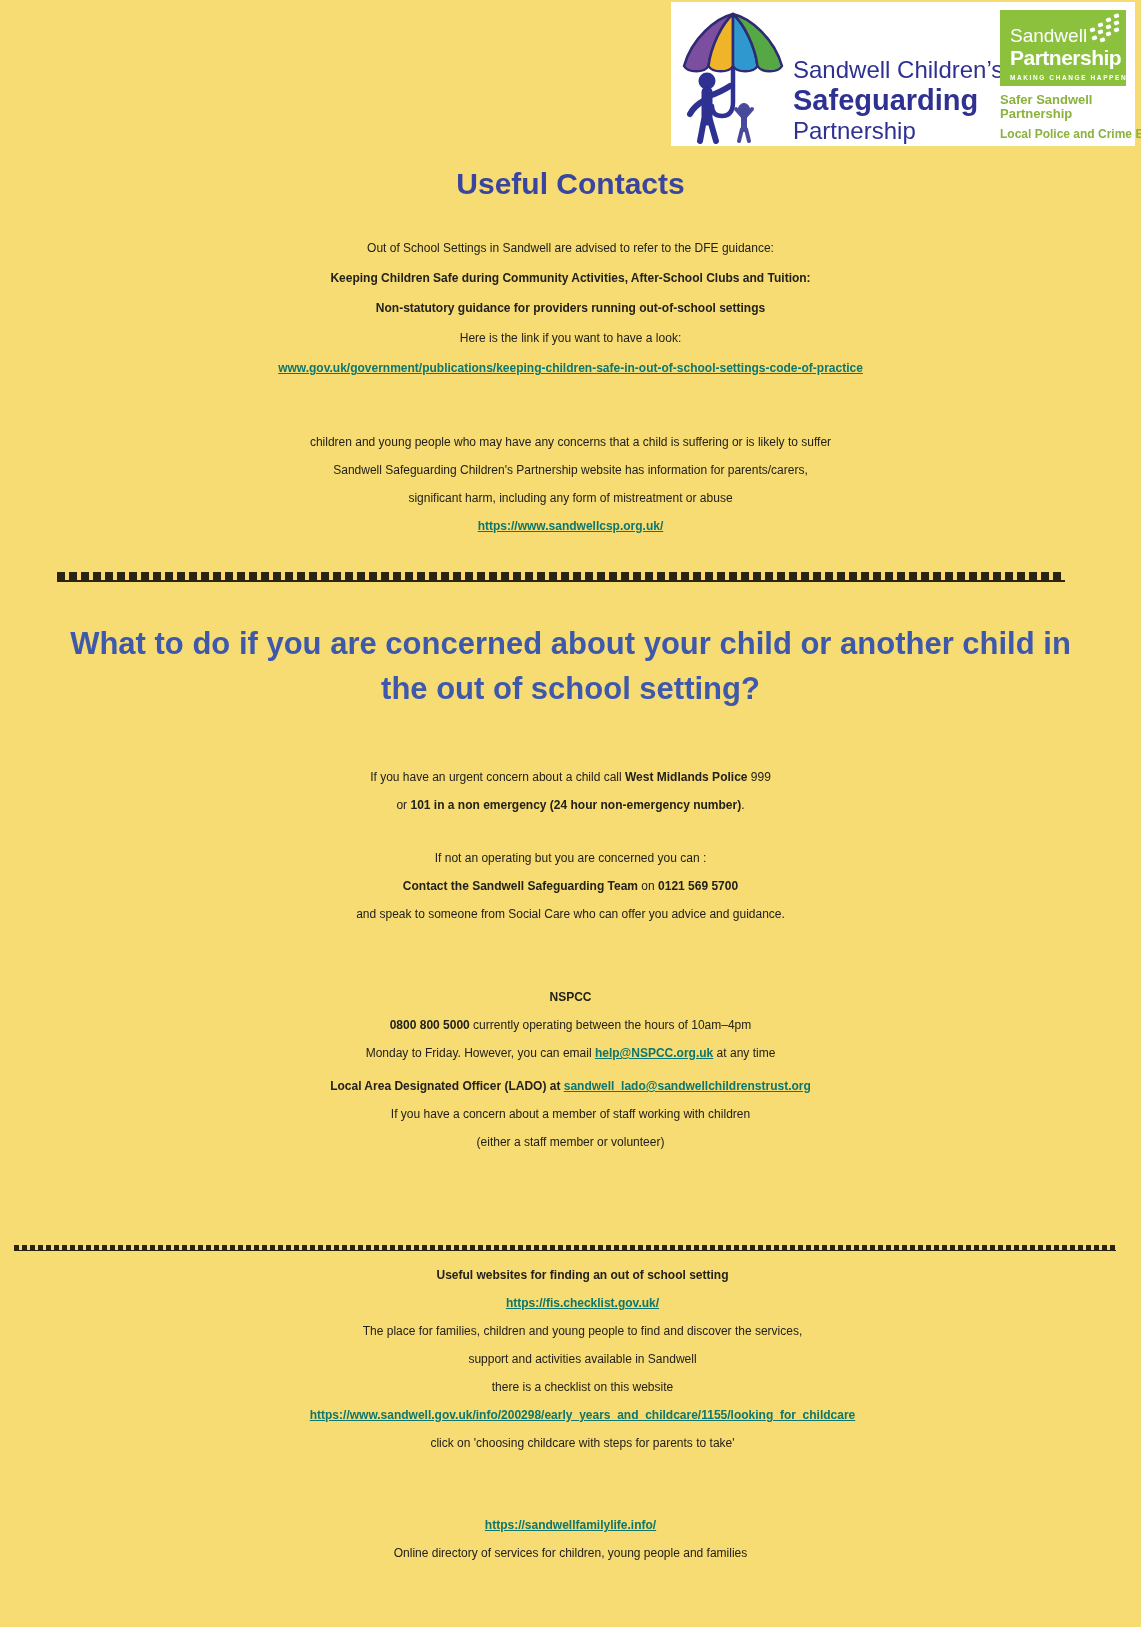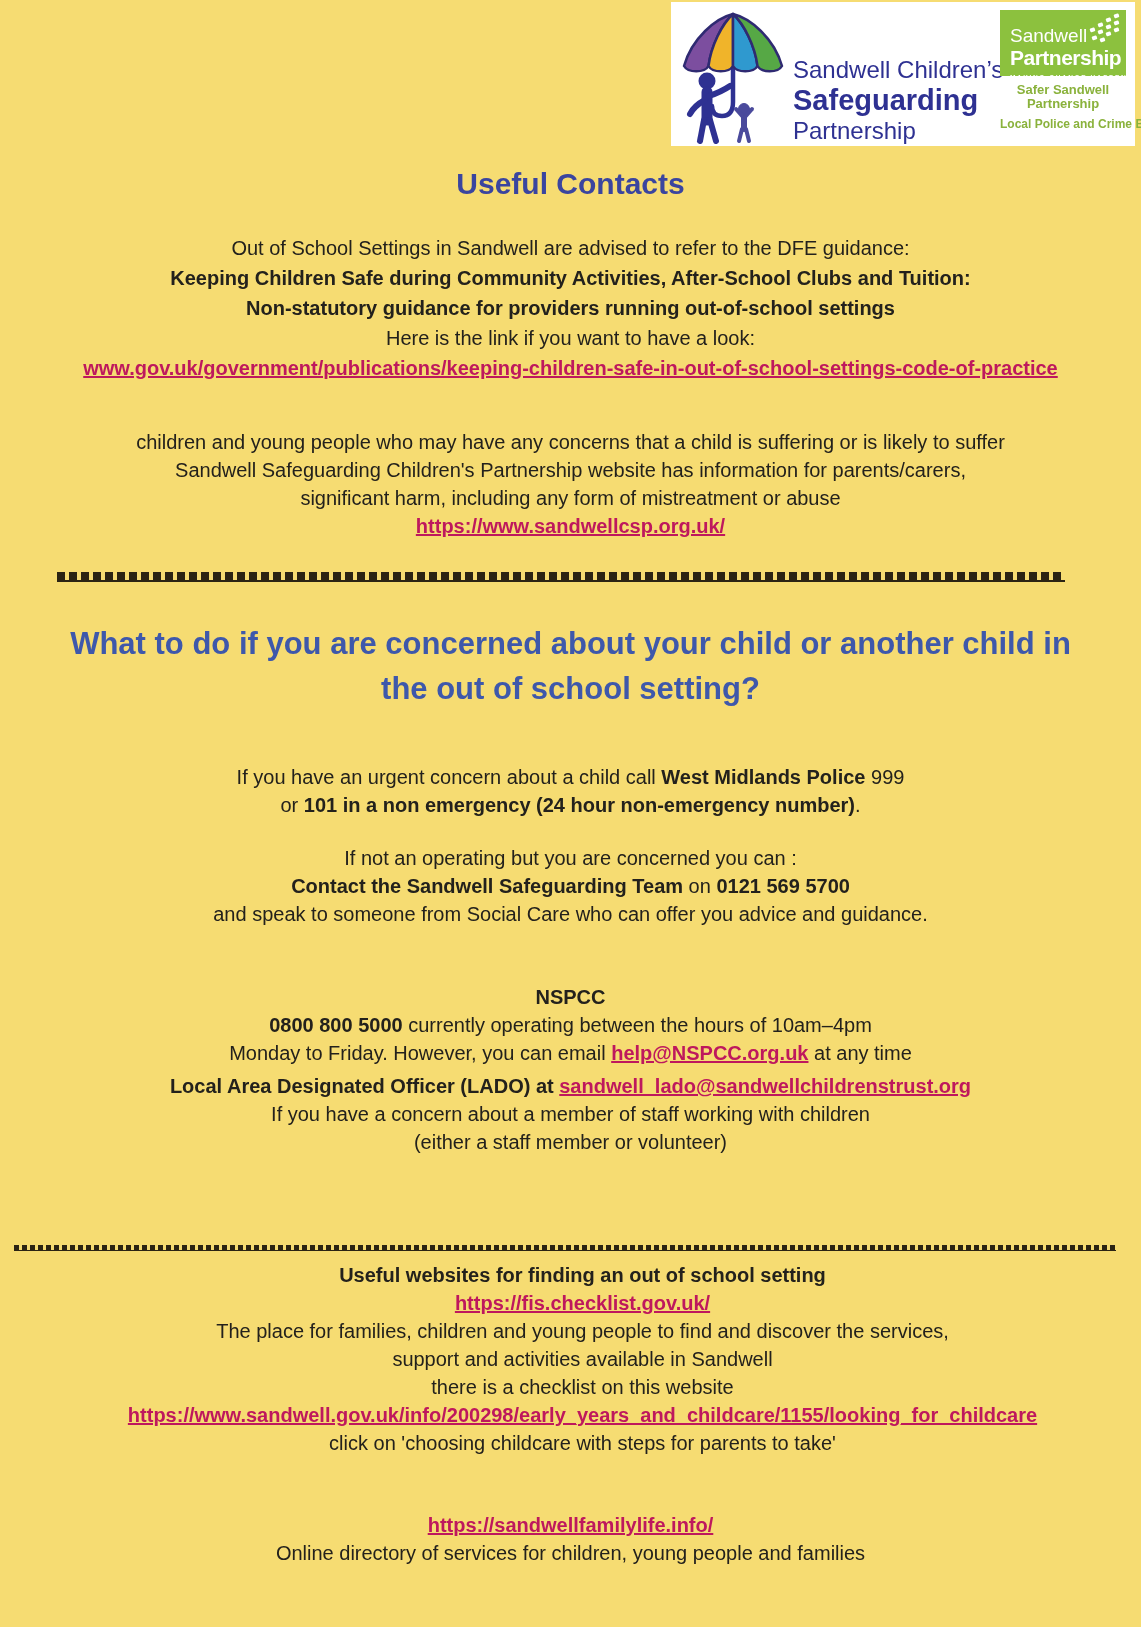--- a/index.html
+++ b/index.html
@@ -6,43 +6,43 @@
   body{
     width:1141px;height:1627px;
     background:#f6dc72;
     font-family:"Liberation Sans",sans-serif;
     color:#23211c;
     position:relative;
     overflow:hidden;
   }
   .abs{position:absolute;left:0;right:0;}
   .center{text-align:center;}
-  .block{font-size:20px;line-height:28px;}
+  .block{font-size:12px;line-height:28px;}
   b,.b{font-weight:bold;}
-  a.link{color:#be185d;font-weight:bold;text-decoration:underline;cursor:pointer;}
+  a.link{color:#0f766e;font-weight:bold;text-decoration:underline;cursor:pointer;}
   
   .logo-box{
     position:absolute;left:671px;top:2px;width:464px;height:144px;
     background:#ffffff;
   }
   .umb{position:absolute;left:7px;top:2px;}
   .sscp-text{position:absolute;left:122px;top:56px;color:#2e3192;line-height:1;}
   .sscp-l1{font-size:24px;letter-spacing:0px;}
   .sscp-l2{font-size:29px;font-weight:bold;margin-top:4px;}
   .sscp-l3{font-size:24px;margin-top:4px;}
   .partner-col{position:absolute;left:329px;top:8px;width:126px;}
   .partner-green{
-    background:#8cc13e;color:#ffffff;height:66px;position:relative;
+    background:#8cc13e;color:#ffffff;height:76px;position:relative;
     padding:10px 8px 0 10px;box-sizing:border-box;line-height:1;
   }
   .pg1{font-size:19px;font-weight:normal;margin-top:6px;}
   .pg2{font-size:21px;font-weight:bold;margin-top:2px;letter-spacing:-0.5px;}
   .pg3{font-size:6.5px;font-weight:bold;letter-spacing:1.6px;margin-top:7px;white-space:nowrap;}
   .dots{position:absolute;right:2px;top:2px;}
-  .psub1{color:#8ab23c;font-weight:bold;font-size:13px;line-height:14px;text-align:center;margin-top:7px;}
+  .psub1{color:#8ab23c;font-weight:bold;font-size:13px;line-height:14px;text-align:left;margin-top:7px;}
   .psub2{color:#8ab23c;font-weight:bold;font-size:12px;text-align:center;margin-top:6px;white-space:nowrap;}
   
   .page-title{top:167px;font-size:30px;font-weight:bold;color:#3a459f;}
   .concern-heading{
     top:617px;font-size:31px;line-height:45px;font-weight:bold;color:#3e58ab;
     padding:0 40px;
   }
   
   .intro{top:233px;line-height:30px;}
   .sscp-para{top:428px;}

